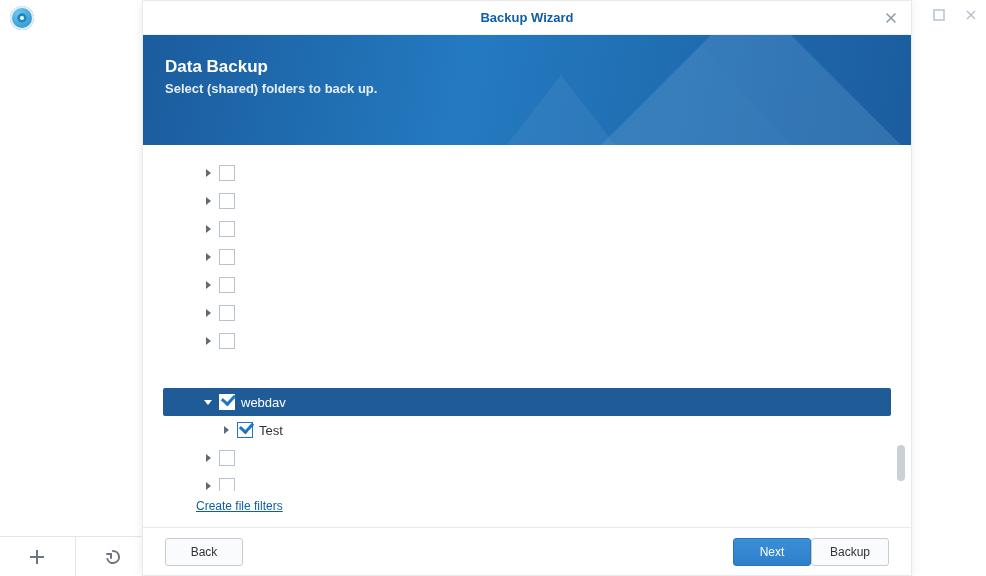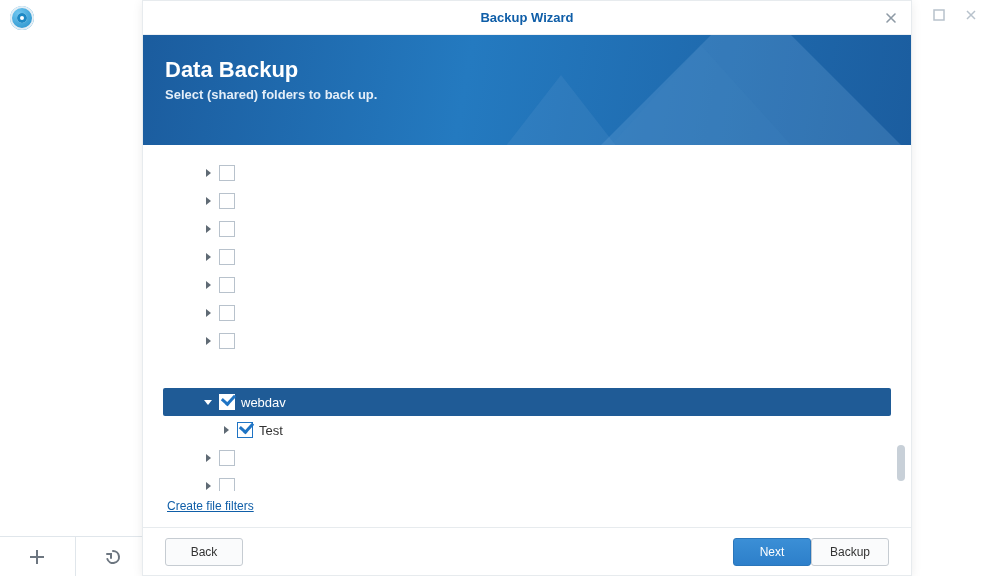--- a/index.html
+++ b/index.html
@@ -54,21 +54,21 @@
     color:#8e9aa5; cursor:pointer;
   }
 
   
   .banner {
     height: 110px; position:relative; overflow:hidden;
     background: linear-gradient(100deg,#1b5c9e 0%, #247ac0 42%, #1b5d9f 100%);
     padding: 22px 22px 0;
     color:#fff;
   }
-  .banner h2 { font-size: 22px; font-weight:600; margin-bottom:4px;}
+  .banner h2 { font-size: 17px; font-weight:600; margin-bottom:4px;}
   .banner p { font-size: 13px; font-weight:700; color:#e4eef8;}
   
   .banner .tri { position:absolute; opacity:.22; }
   .t1{ right:-20px; top:-40px; width:0;height:0;border-left:180px solid transparent;border-right:180px solid transparent;border-bottom:180px solid #86b7e4;}
   .t2{ right:120px; top:10px; width:0;height:0;border-left:90px solid transparent;border-right:90px solid transparent;border-bottom:100px solid #3f82c0;}
   .t3{ right:280px; top:40px; width:0;height:0;border-left:70px solid transparent;border-right:70px solid transparent;border-bottom:90px solid #5c98ce; opacity:.15;}
 
   
   .tree-wrap {
     flex:1; position:relative; overflow:hidden;
@@ -114,21 +114,21 @@
 
   
   .scroll-thumb {
     position:absolute; right:6px; top:300px; width:8px; height:36px;
     background:#c8d0d8; border-radius:4px;
   }
 
   .filters-link {
     padding: 8px 24px 14px; font-size:12px;
   }
-  .filters-link a { color:#0f5ea8; text-decoration:underline; cursor:pointer; }
+  .filters-link a { color:#0f5ea8; text-decoration:underline; cursor:pointer;margin-left:29px; }
 
   
   .footer {
     height:48px; border-top:1px solid #e7ebee;
     display:flex; align-items:center; padding: 0 22px;
     gap:0;
   }
   .footer .spacer{flex:1;}
   .btn {
     min-width:78px; height:28px; border:1px solid #c6ccd2; background:#fafbfc;

